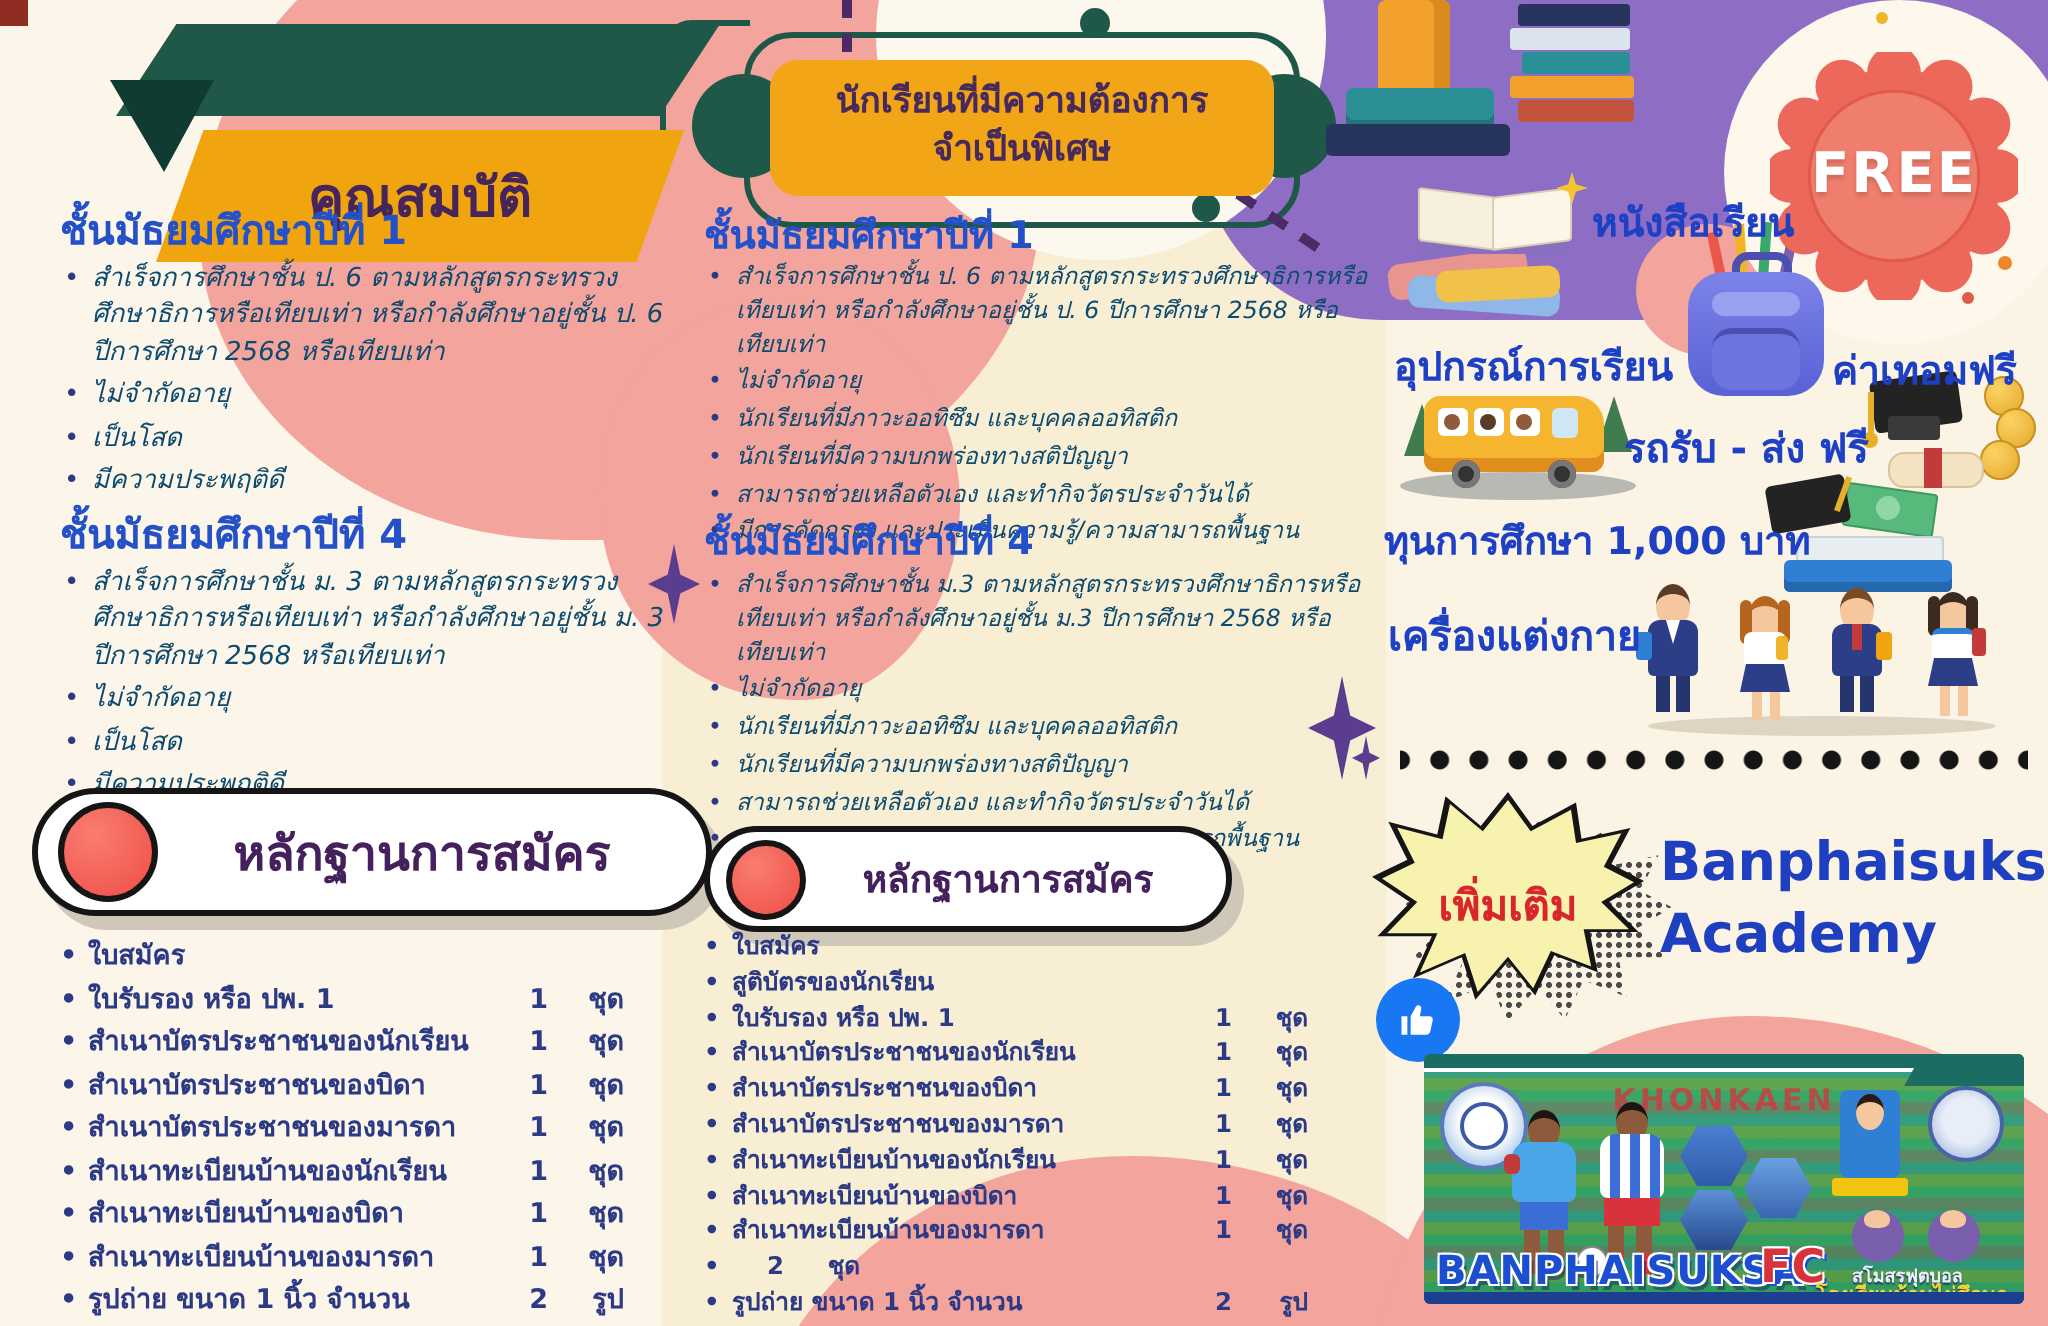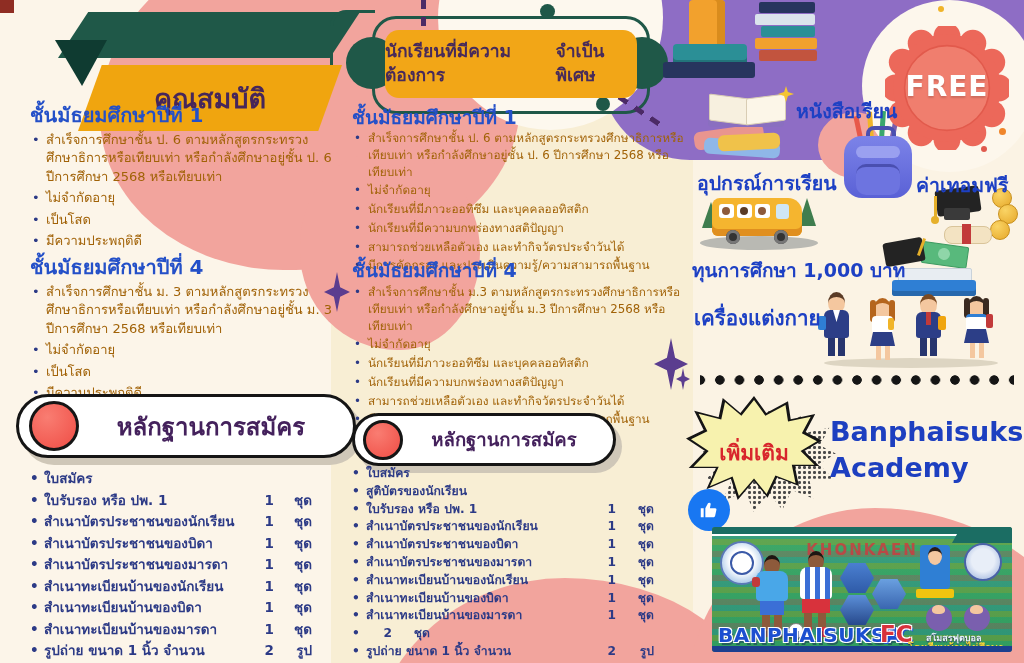--- a/index.html
+++ b/index.html
@@ -16,21 +16,21 @@
     clip-path:polygon(10% 0,100% 0,90% 100%,0 100%);z-index:2;}
   .hdr-fold{left:55px;top:40px;width:52px;height:46px;background:#0f3b31;
     clip-path:polygon(0 0,100% 0,52% 100%);z-index:2;}
   .hdr-yellow{left:78px;top:26px;width:264px;height:66px;background:#f0a50f;
     clip-path:polygon(9% 0,100% 0,91% 100%,0 100%);z-index:3;
     display:flex;align-items:center;justify-content:center;margin-top:39px;}
   .hdr-yellow span{font-size:27px;font-weight:800;color:#46265a;}
   
   .sec-title{font-weight:800;color:#2450c8;z-index:3;}
   ul.bul{list-style:none;margin:0;padding:0;z-index:3;}
-  ul.bul li{position:relative;padding-left:16px;color:#a16207;}
+  ul.bul li{position:relative;padding-left:16px;color:#0c4a6e;font-style:italic;}
   ul.bul li::before{content:"•";position:absolute;left:2px;top:0;color:#2c3a86;}
   .bul-l li{font-size:13px;line-height:1.42;margin-bottom:3px;font-weight:500;}
   .bul-m li{font-size:11.8px;line-height:1.42;margin-bottom:2px;font-weight:500;}
   
   .pill{background:#fff;border:3px solid #151515;border-radius:40px;z-index:3;
     box-shadow:6px 7px 0 #cfc7b8;display:flex;align-items:center;}
   .pill .dot{border-radius:50%;background:radial-gradient(circle at 35% 30%,#f97d72,#ef4d45);
     border:3px solid #151515;flex:0 0 auto;}
   .pill .ptxt{font-weight:800;color:#44215c;flex:1;text-align:center;}
   
@@ -39,21 +39,21 @@
   .docrow .bdot{flex:0 0 14px;}
   .docrow .dlabel{flex:1;}
   .docrow .dqty{flex:0 0 26px;text-align:right;}
   .docrow .dunit{flex:0 0 38px;text-align:right;}
   .docs-l .docrow{font-size:13.5px;line-height:21.5px;}
   .docs-m .docrow{font-size:12.2px;line-height:17.8px;}
   
   .chain{border:3.5px solid #1f5848;border-radius:24px;z-index:2;}
   .gdot{background:#1f5848;z-index:2;}
   .mid-hdr{left:385px;top:30px;width:252px;height:68px;background:#f2a617;border-radius:14px;
-    z-index:3;display:flex;flex-direction:row;align-items:center;justify-content:center;}
+    z-index:3;display:flex;flex-direction:column;align-items:center;justify-content:center;}
   .mid-hdr span{font-size:17.5px;font-weight:800;color:#472a5a;line-height:1.35;}
   .dash-v{background:repeating-linear-gradient(180deg,#4b2a66 0 9px,transparent 9px 17px);z-index:2;}
   .dash-d{background:repeating-linear-gradient(90deg,#4b2a66 0 10px,transparent 10px 19px);z-index:2;transform-origin:left center;}
   .sparkle{background:#5b3d8f;z-index:2;
     clip-path:polygon(50% 0,62% 38%,100% 50%,62% 62%,50% 100%,38% 62%,0 50%,38% 38%);}
   
   .rlabel{font-weight:800;color:#1d40c4;z-index:3;}
   .dotsrow{left:700px;top:374px;width:314px;height:12px;z-index:3;
     background-image:radial-gradient(circle,#151515 4.4px,transparent 5px);
     background-size:19.6px 12px;background-position:center;}
@@ -374,20 +374,21 @@
     <div class="abs" style="left:19px;top:14px;width:15px;height:14px;background:#fff;border-radius:3px;"></div>
     <div class="abs" style="left:37px;top:14px;width:15px;height:14px;background:#fff;border-radius:3px;"></div>
     <div class="abs" style="left:55px;top:14px;width:15px;height:14px;background:#fff;border-radius:3px;"></div>
     <div class="abs c" style="left:22px;top:17px;width:8px;height:8px;background:#8d5a3b;"></div>
     <div class="abs c" style="left:40px;top:17px;width:8px;height:8px;background:#5a3b26;"></div>
     <div class="abs c" style="left:58px;top:17px;width:8px;height:8px;background:#8d5a3b;"></div>
     <div class="abs" style="left:76px;top:14px;width:13px;height:15px;background:#cfe6f5;border-radius:3px;"></div>
     <div class="abs c" style="left:26px;top:40px;width:14px;height:14px;background:#333;box-shadow:inset 0 0 0 3px #777;"></div>
     <div class="abs c" style="left:74px;top:40px;width:14px;height:14px;background:#333;box-shadow:inset 0 0 0 3px #777;"></div>
   </div>
+  <div class="abs rlabel" style="left:812px;top:208px;font-size:20px;">รถรับ - ส่ง ฟรี</div>
 
   <div class="abs" style="left:930px;top:186px;width:88px;height:66px;z-index:2;">
     <div class="abs c" style="left:62px;top:2px;width:18px;height:18px;background:radial-gradient(circle at 35% 30%,#fad465,#e6a82a);border:1.5px solid #c8901c;"></div>
     <div class="abs c" style="left:68px;top:18px;width:18px;height:18px;background:radial-gradient(circle at 35% 30%,#fad465,#e6a82a);border:1.5px solid #c8901c;"></div>
     <div class="abs c" style="left:60px;top:34px;width:18px;height:18px;background:radial-gradient(circle at 35% 30%,#fad465,#e6a82a);border:1.5px solid #c8901c;"></div>
     <div class="abs" style="left:14px;top:40px;width:46px;height:16px;background:#f3e3c2;border-radius:8px;border:1.5px solid #d9c49a;"></div>
     <div class="abs" style="left:32px;top:38px;width:9px;height:20px;background:#c23a3a;"></div>
     <div class="abs" style="left:6px;top:2px;width:44px;height:26px;background:#232323;transform:rotate(-8deg);border-radius:3px;"></div>
     <div class="abs" style="left:14px;top:22px;width:26px;height:12px;background:#3a3a3a;border-radius:2px;"></div>
     <div class="abs" style="left:4px;top:10px;width:3px;height:22px;background:#e6b02a;"></div>

